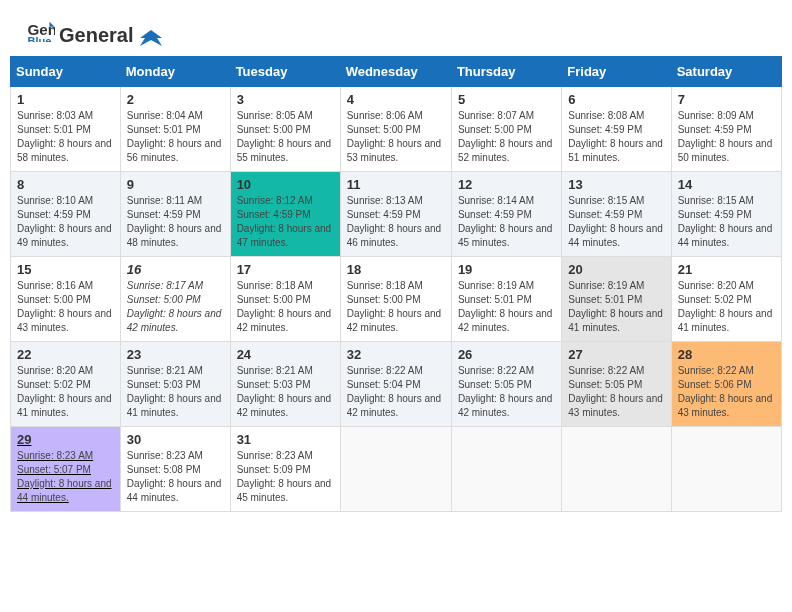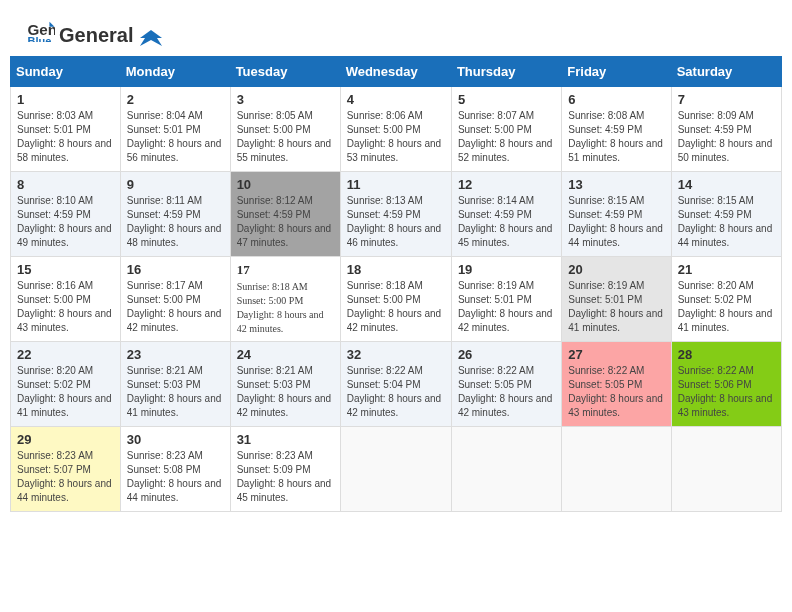--- a/index.html
+++ b/index.html
@@ -155,21 +155,21 @@
       </tr>
       <tr class="week-row-even">
         <td style="background: rgb(240, 244, 249);">
           <span class="day-num">8</span>
           <div class="day-info">Sunrise: 8:10 AM<br>Sunset: 4:59 PM<br>Daylight: 8 hours and 49 minutes.</div>
         </td>
         <td style="background: rgb(240, 244, 249);">
           <span class="day-num">9</span>
           <div class="day-info">Sunrise: 8:11 AM<br>Sunset: 4:59 PM<br>Daylight: 8 hours and 48 minutes.</div>
         </td>
-        <td style="background: #a3a3a3; margin-left: 34px;">
+        <td style="background: #14b8a6; margin-left: 34px;">
           <span class="day-num">10</span>
           <div class="day-info">Sunrise: 8:12 AM<br>Sunset: 4:59 PM<br>Daylight: 8 hours and 47 minutes.</div>
         </td>
         <td style="background: rgb(240, 244, 249);">
           <span class="day-num">11</span>
           <div class="day-info">Sunrise: 8:13 AM<br>Sunset: 4:59 PM<br>Daylight: 8 hours and 46 minutes.</div>
         </td>
         <td style="background: rgb(240, 244, 249);">
           <span class="day-num">12</span>
           <div class="day-info">Sunrise: 8:14 AM<br>Sunset: 4:59 PM<br>Daylight: 8 hours and 45 minutes.</div>
@@ -181,25 +181,25 @@
         <td style="background: rgb(240, 244, 249);">
           <span class="day-num">14</span>
           <div class="day-info">Sunrise: 8:15 AM<br>Sunset: 4:59 PM<br>Daylight: 8 hours and 44 minutes.</div>
         </td>
       </tr>
       <tr class="week-row-odd">
         <td style="background: rgb(255, 255, 255);">
           <span class="day-num">15</span>
           <div class="day-info">Sunrise: 8:16 AM<br>Sunset: 5:00 PM<br>Daylight: 8 hours and 43 minutes.</div>
         </td>
-        <td style="background: rgb(255, 255, 255);">
+        <td style="background: rgb(255, 255, 255); font-style: italic;">
           <span class="day-num">16</span>
           <div class="day-info">Sunrise: 8:17 AM<br>Sunset: 5:00 PM<br>Daylight: 8 hours and 42 minutes.</div>
         </td>
-        <td style="background: rgb(255, 255, 255); font-family: Liberation Serif, serif;">
+        <td style="background: rgb(255, 255, 255);">
           <span class="day-num">17</span>
           <div class="day-info">Sunrise: 8:18 AM<br>Sunset: 5:00 PM<br>Daylight: 8 hours and 42 minutes.</div>
         </td>
         <td style="background: rgb(255, 255, 255);">
           <span class="day-num">18</span>
           <div class="day-info">Sunrise: 8:18 AM<br>Sunset: 5:00 PM<br>Daylight: 8 hours and 42 minutes.</div>
         </td>
         <td style="background: rgb(255, 255, 255); border-radius: 19px;">
           <span class="day-num">19</span>
           <div class="day-info">Sunrise: 8:19 AM<br>Sunset: 5:01 PM<br>Daylight: 8 hours and 42 minutes.</div>
@@ -227,31 +227,31 @@
           <div class="day-info">Sunrise: 8:21 AM<br>Sunset: 5:03 PM<br>Daylight: 8 hours and 42 minutes.</div>
         </td>
         <td style="background: rgb(240, 244, 249);">
           <span class="day-num">32</span>
           <div class="day-info">Sunrise: 8:22 AM<br>Sunset: 5:04 PM<br>Daylight: 8 hours and 42 minutes.</div>
         </td>
         <td style="background: rgb(240, 244, 249);">
           <span class="day-num">26</span>
           <div class="day-info">Sunrise: 8:22 AM<br>Sunset: 5:05 PM<br>Daylight: 8 hours and 42 minutes.</div>
         </td>
-        <td style="background: #fca5a5;">
+        <td style="background: #e5e5e5;">
           <span class="day-num">27</span>
           <div class="day-info">Sunrise: 8:22 AM<br>Sunset: 5:05 PM<br>Daylight: 8 hours and 43 minutes.</div>
         </td>
-        <td style="background: #84cc16;">
+        <td style="background: #fdba74;">
           <span class="day-num">28</span>
           <div class="day-info">Sunrise: 8:22 AM<br>Sunset: 5:06 PM<br>Daylight: 8 hours and 43 minutes.</div>
         </td>
       </tr>
       <tr class="week-row-odd">
-        <td style="background: #fef9c3;">
+        <td style="background: #c4b5fd; text-decoration: underline;">
           <span class="day-num">29</span>
           <div class="day-info">Sunrise: 8:23 AM<br>Sunset: 5:07 PM<br>Daylight: 8 hours and 44 minutes.</div>
         </td>
         <td style="background: rgb(255, 255, 255); margin-top: 8px;">
           <span class="day-num">30</span>
           <div class="day-info">Sunrise: 8:23 AM<br>Sunset: 5:08 PM<br>Daylight: 8 hours and 44 minutes.</div>
         </td>
         <td style="background: rgb(255, 255, 255);">
           <span class="day-num">31</span>
           <div class="day-info">Sunrise: 8:23 AM<br>Sunset: 5:09 PM<br>Daylight: 8 hours and 45 minutes.</div>

